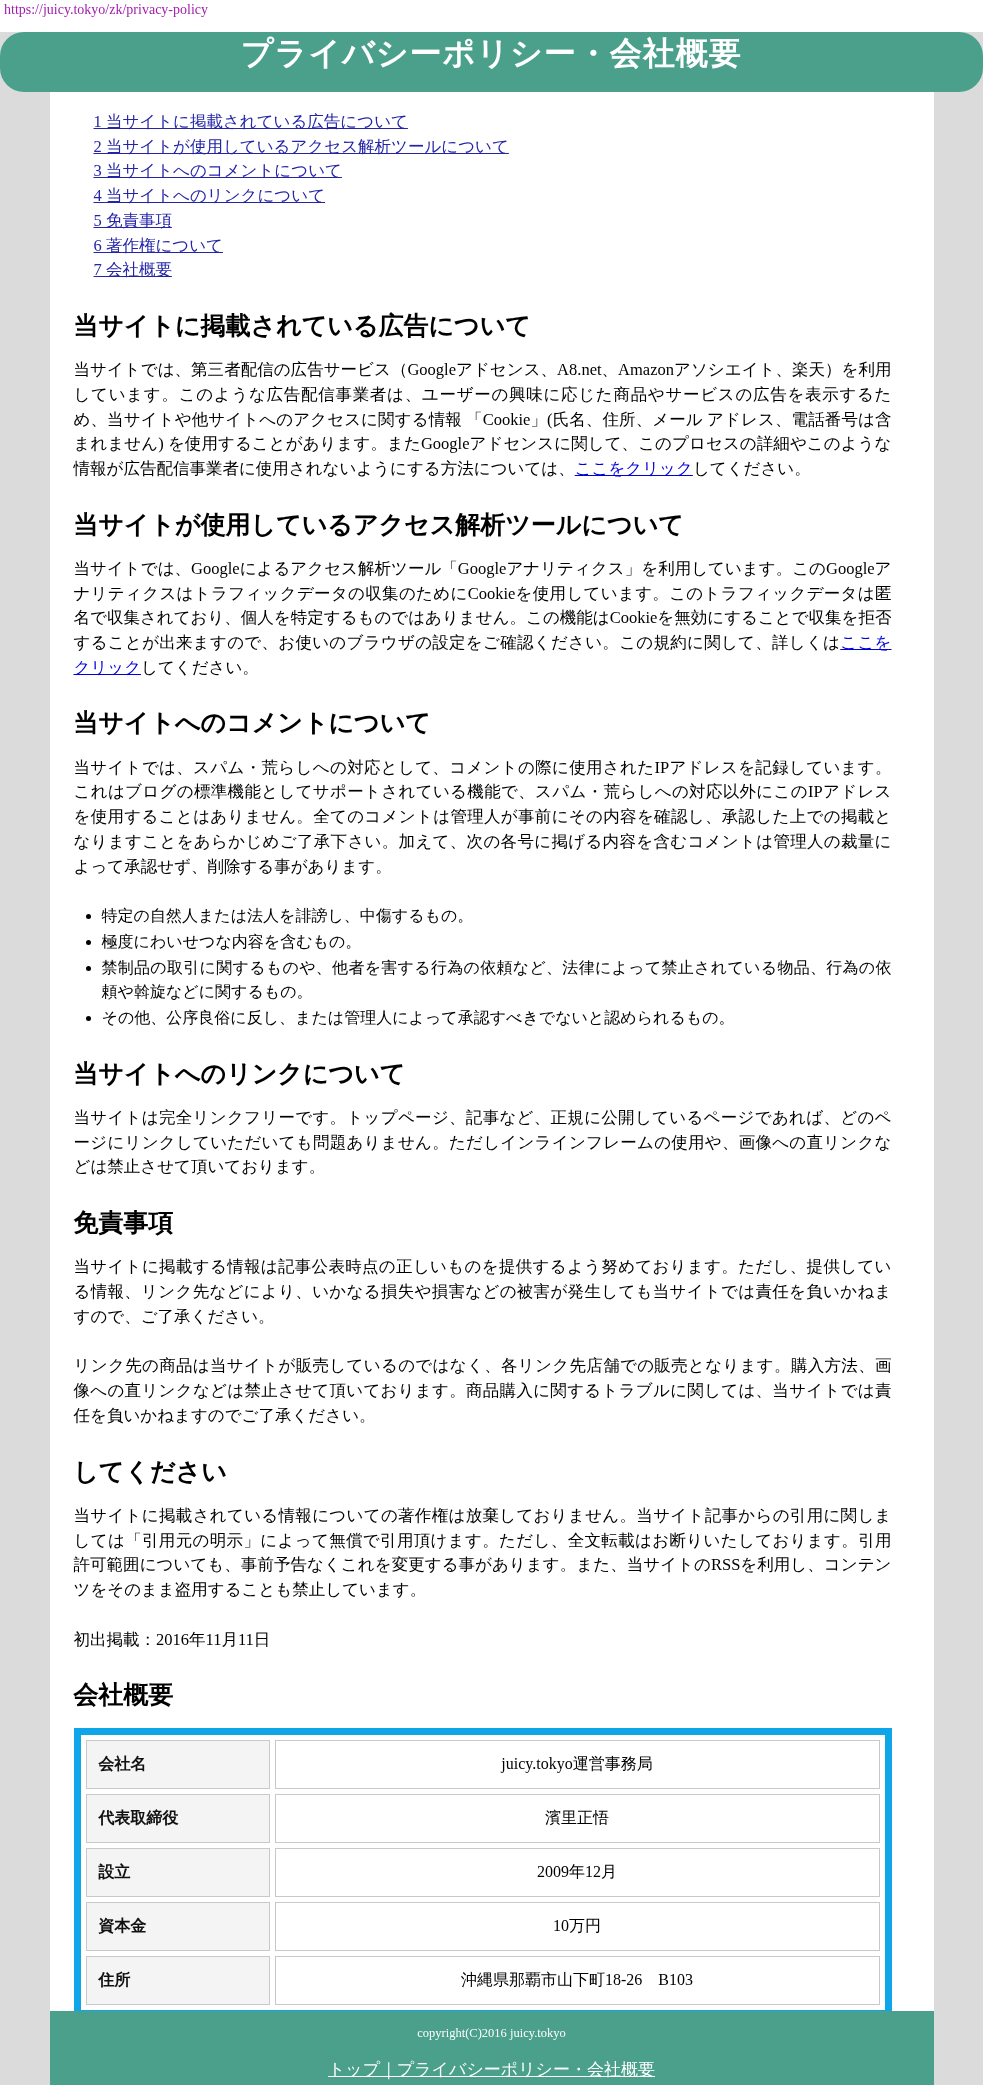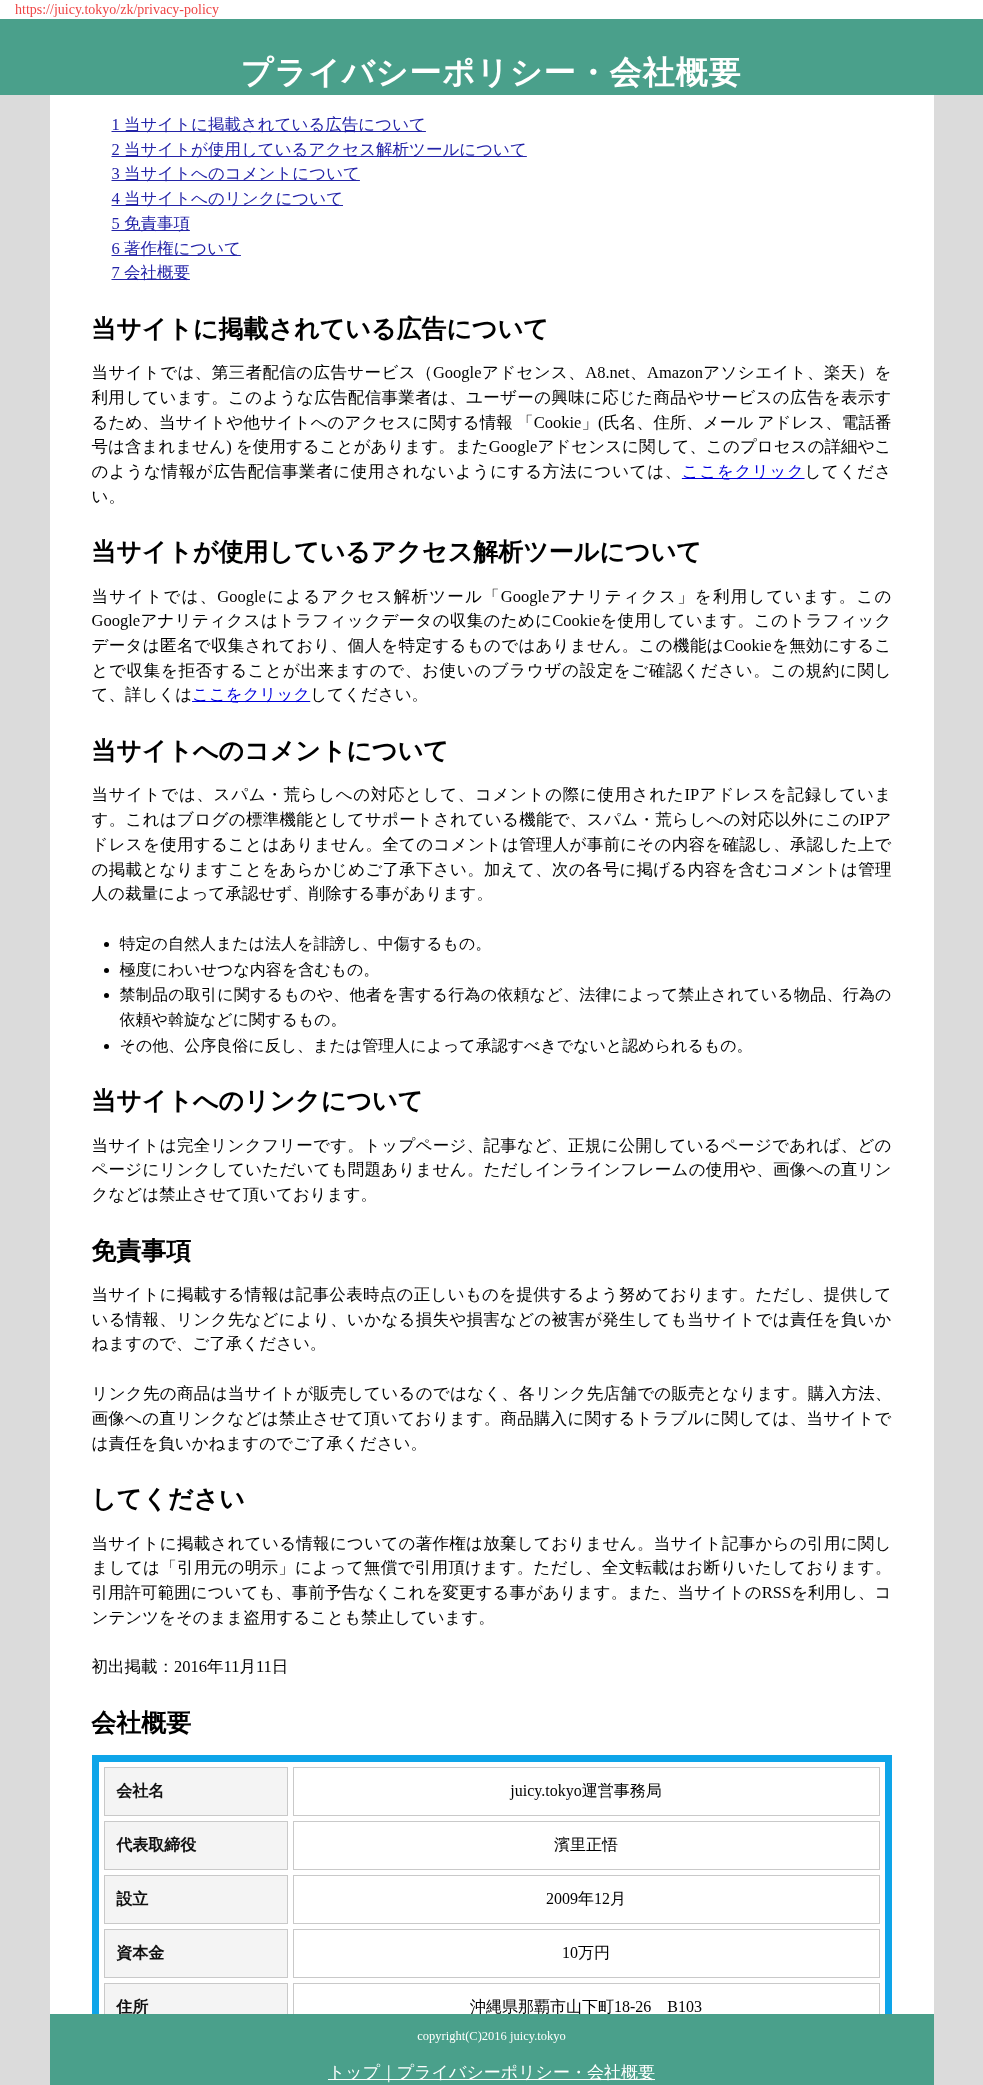--- a/index.html
+++ b/index.html
@@ -5,40 +5,40 @@
   html,body{margin:0;padding:0;}
   body{background:#ffffff;}
   .screen{
     width:983px;height:2085px;margin:0 auto;position:relative;
     background:#dbdbdb;overflow:hidden;
     font-family:"Liberation Serif","DejaVu Serif",serif;
     color:#000;
   }
   
   .urlbar{
-    height:19px;background:#ffffff;
-    font-size:14px;line-height:20px;padding-left:15px;
-    color:#ef4444;white-space:nowrap;
+    height:32px;background:#ffffff;
+    font-size:14px;line-height:20px;padding-left:4px;
+    color:#a21caf;white-space:nowrap;
   }
   
   .site-header{
-    height:76px;background:#4aa08b;
-    display:flex;align-items:flex-end;justify-content:center;
+    height:60px;background:#4aa08b;
+    display:flex;align-items:flex-start;justify-content:center;border-radius:24px;
   }
   .site-header .page-title{
     color:#ffffff;font-size:32px;font-weight:bold;letter-spacing:1px;
     font-family:"Liberation Sans","DejaVu Sans",sans-serif;
   }
   
   .page-wrap{
     width:884px;height:2001px;margin:0 auto;background:#ffffff;
     display:flex;flex-direction:column;box-sizing:border-box;
   }
   .content{
-    flex:1 1 auto;padding:2px 42px 0 42px;overflow:hidden;
+    flex:1 1 auto;padding:2px 42px 0 24px;overflow:hidden;
   }
   
   .toc{margin:16px 0 0 20px;}
   .toc a{
     display:block;font-size:16.5px;line-height:24.7px;
     color:#2424a8;text-decoration:underline;
   }
   
   h2{
     font-family:"Liberation Sans","DejaVu Sans",sans-serif;

